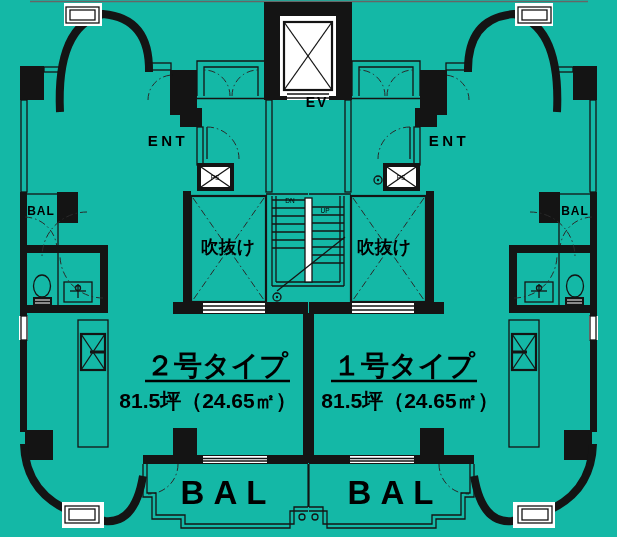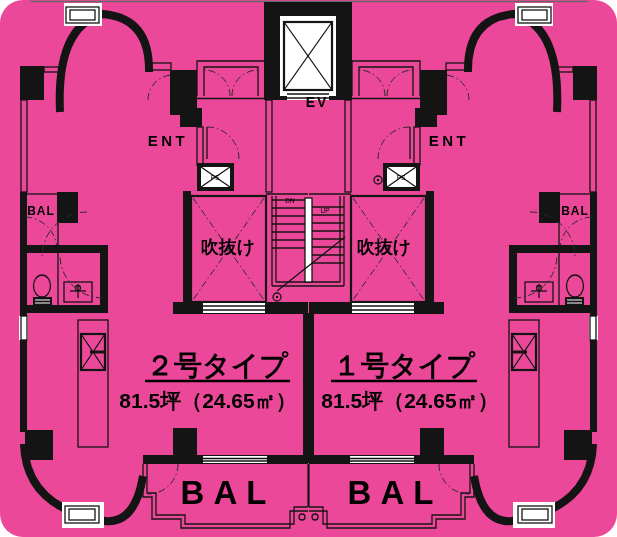--- a/index.html
+++ b/index.html
@@ -1,16 +1,16 @@
 <!DOCTYPE html>
 <html><head>
 <meta charset="utf-8">
 <style>
   html,body{margin:0;padding:0;background:#fff;}
-  .plan-wrap{position:relative;width:617px;height:537px;background:#ec4899;overflow:hidden;border-radius:23px;}
+  .plan-wrap{position:relative;width:617px;height:537px;background:#14b8a6;overflow:hidden;}
   svg{display:block;}
   .w{fill:#141414;}
   .t{fill:none;stroke:#141414;stroke-width:1.3;}
   .t2{fill:none;stroke:#141414;stroke-width:2.2;}
   .thick{fill:none;stroke:#141414;stroke-width:8;stroke-linecap:butt;}
   .dd{fill:none;stroke:#2a2a2a;stroke-width:1;stroke-dasharray:7 3 1.5 3;}
   text{font-family:"Liberation Sans","DejaVu Sans",sans-serif;fill:#000;font-weight:bold;}
   .lbl-ev{font-size:14px;letter-spacing:2px;}
   .lbl-ent{font-size:15px;letter-spacing:3.5px;}
   .lbl-void{font-size:18px;}

